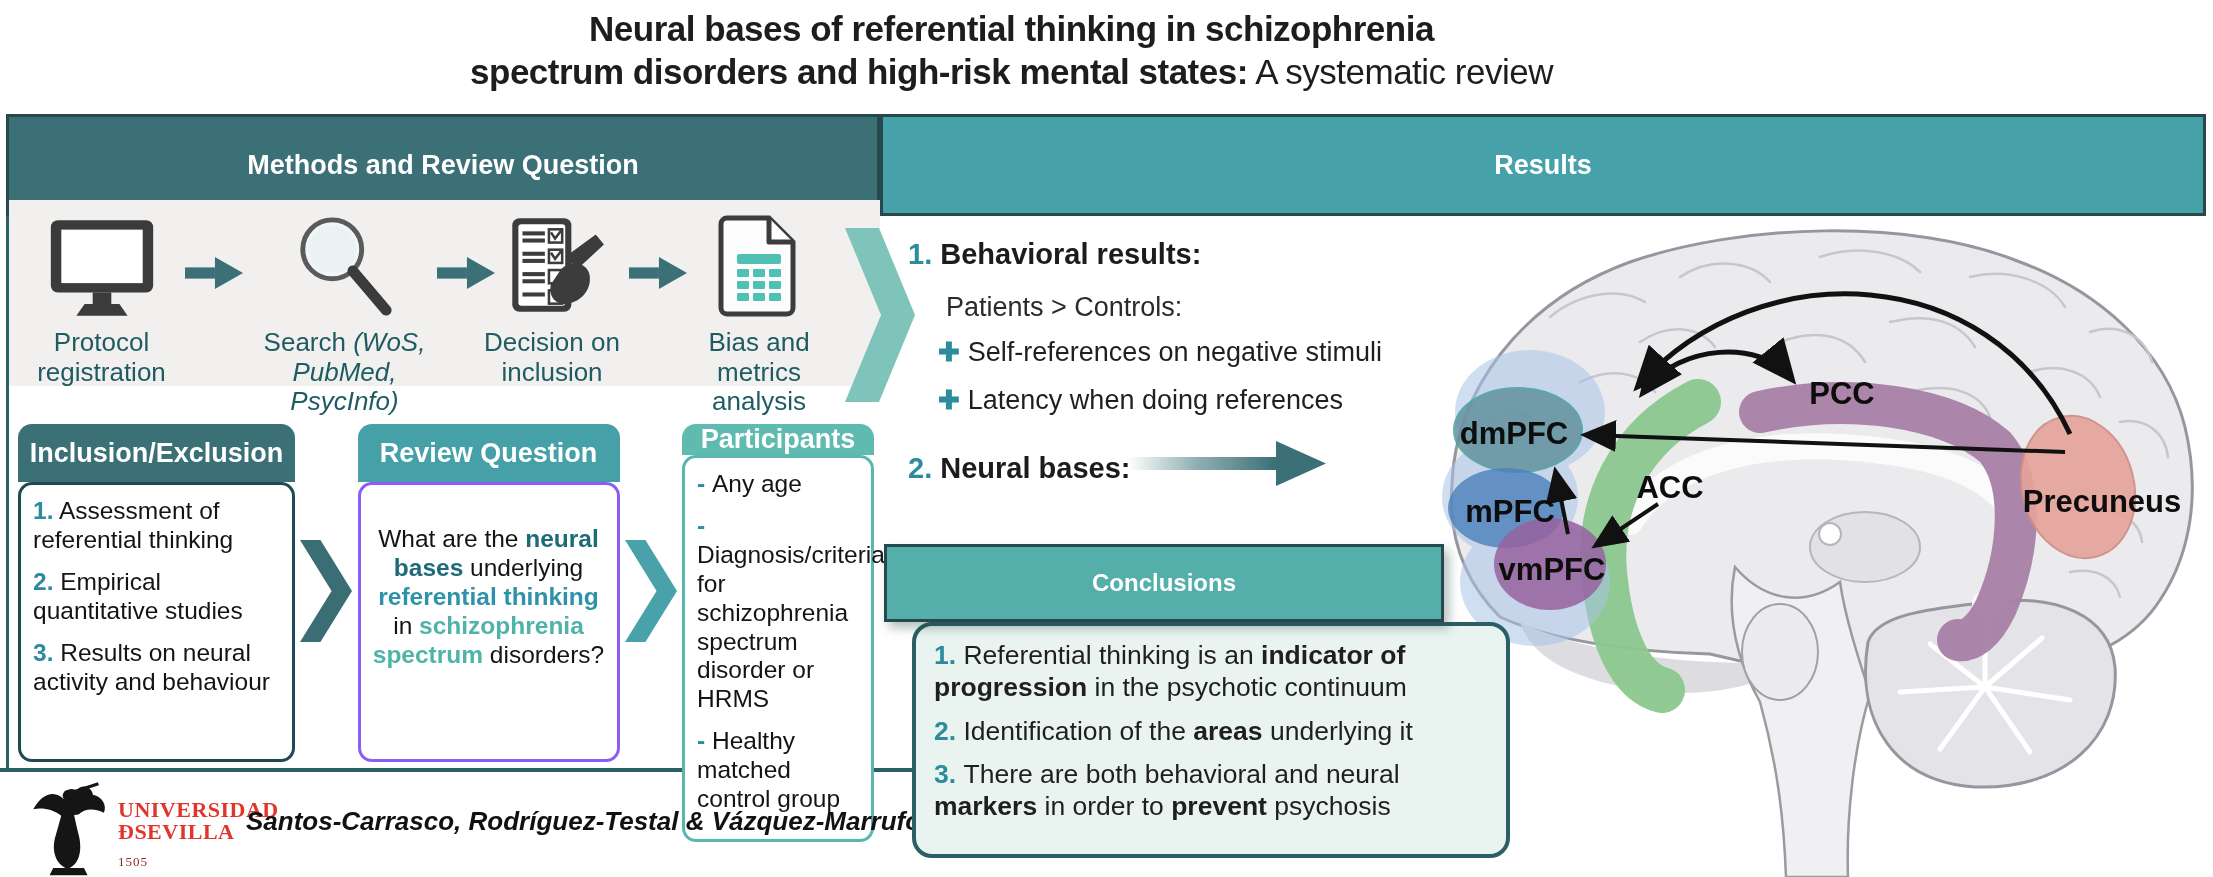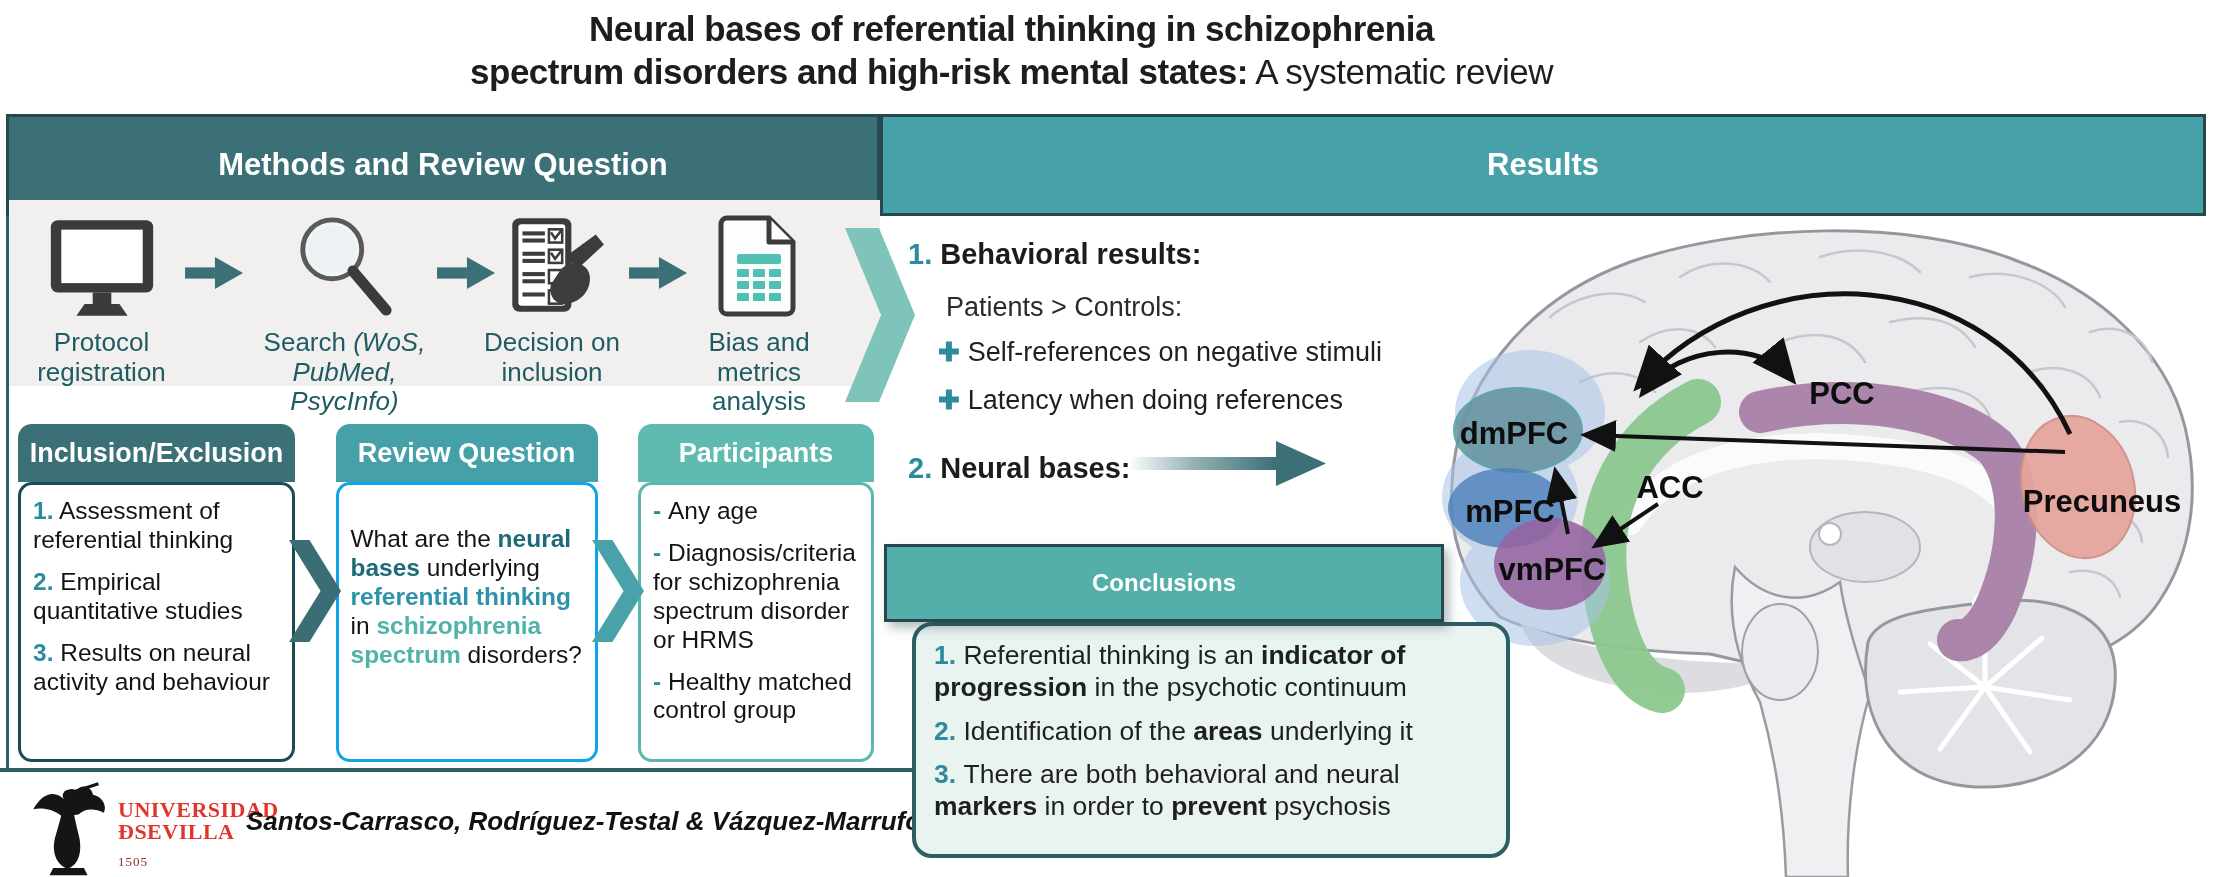--- a/index.html
+++ b/index.html
@@ -6,21 +6,21 @@
   .canvas{
     position:relative;width:2213px;height:877px;background:#ffffff;
     font-family:"Liberation Sans", sans-serif;color:#1c1c1c;overflow:hidden;
   }
   
   .title{position:absolute;top:8px;left:0;width:2213px;padding-right:190px;box-sizing:border-box;
     text-align:center;font-size:35px;font-weight:700;letter-spacing:-0.5px;line-height:1.22;color:#1d1d1d;}
   .title .tail{font-weight:400;}
   
   .panel-header{position:absolute;top:114px;height:102px;box-sizing:border-box;border:3px solid #27494d;
-    display:flex;align-items:center;justify-content:center;color:#ffffff;font-size:31px;font-weight:700;}
+    display:flex;align-items:center;justify-content:center;color:#ffffff;font-size:27px;font-weight:700;}
   .ph-methods{left:6px;width:874px;background:#3b7076;}
   .ph-results{left:880px;width:1326px;background:#47a1a9;}
   
   .left-border{position:absolute;left:6px;top:216px;width:3px;height:553px;background:#2b5f63;}
   .bottom-line{position:absolute;left:0px;top:768px;width:960px;height:4px;background:#2b5f63;}
   .icons-row{position:absolute;left:9px;top:200px;width:871px;height:186px;background:#f1f0ee;}
   .wf-item{position:absolute;top:14px;display:flex;flex-direction:column;align-items:center;}
   .wf-icon{height:104px;display:flex;align-items:flex-end;justify-content:center;}
   .wf-label{margin-top:10px;text-align:center;font-size:26px;line-height:1.14;color:#1f5b63;font-weight:500;}
   .wf-arrow{position:absolute;}
@@ -29,22 +29,22 @@
   .boxes-row{position:absolute;left:18px;top:424px;width:856px;height:338px;display:flex;align-items:stretch;justify-content:space-between;}
   .mbox{display:flex;flex-direction:column;border-radius:16px;overflow:visible;}
   .mbox-header{height:58px;border-radius:14px 14px 0 0;display:flex;align-items:center;justify-content:center;
     color:#fff;font-size:27px;font-weight:700;}
   .mbox-body{flex:1;background:#ffffff;border-radius:14px;box-sizing:border-box;padding:12px 12px;font-size:24.5px;line-height:1.18;color:#141414;}
   .box1{width:277px;}
   .box1 .mbox-header{background:#3b7076;}
   .box1 .mbox-body{border:3px solid #1d4a55;}
   .box2{width:262px;}
   .box2 .mbox-header{background:#45a0a8;}
-  .box2 .mbox-body{border:3px solid #0ea5e9;padding-top:40px;}
-  .box3{width:236px;}
+  .box2 .mbox-body{border:3px solid #8b5cf6;text-align:center;padding-top:40px;}
+  .box3{width:192px;}
   .box3 .mbox-header{background:#5fbab0;}
   .box3 .mbox-body{border:3px solid #59b8ae;}
   .mbox-item{margin-bottom:13px;}
   .num{color:#2d8b9e;font-weight:700;}
   .dash{color:#2d8b9e;font-weight:700;}
   .box-chevron{align-self:center;margin:0 -6px;z-index:4;flex:0 0 auto;}
   .q-dark-teal{color:#1d6b78;font-weight:700;}
   .q-mid-teal{color:#2e93a8;font-weight:700;}
   .q-light-teal{color:#4fb3aa;font-weight:700;}
   

